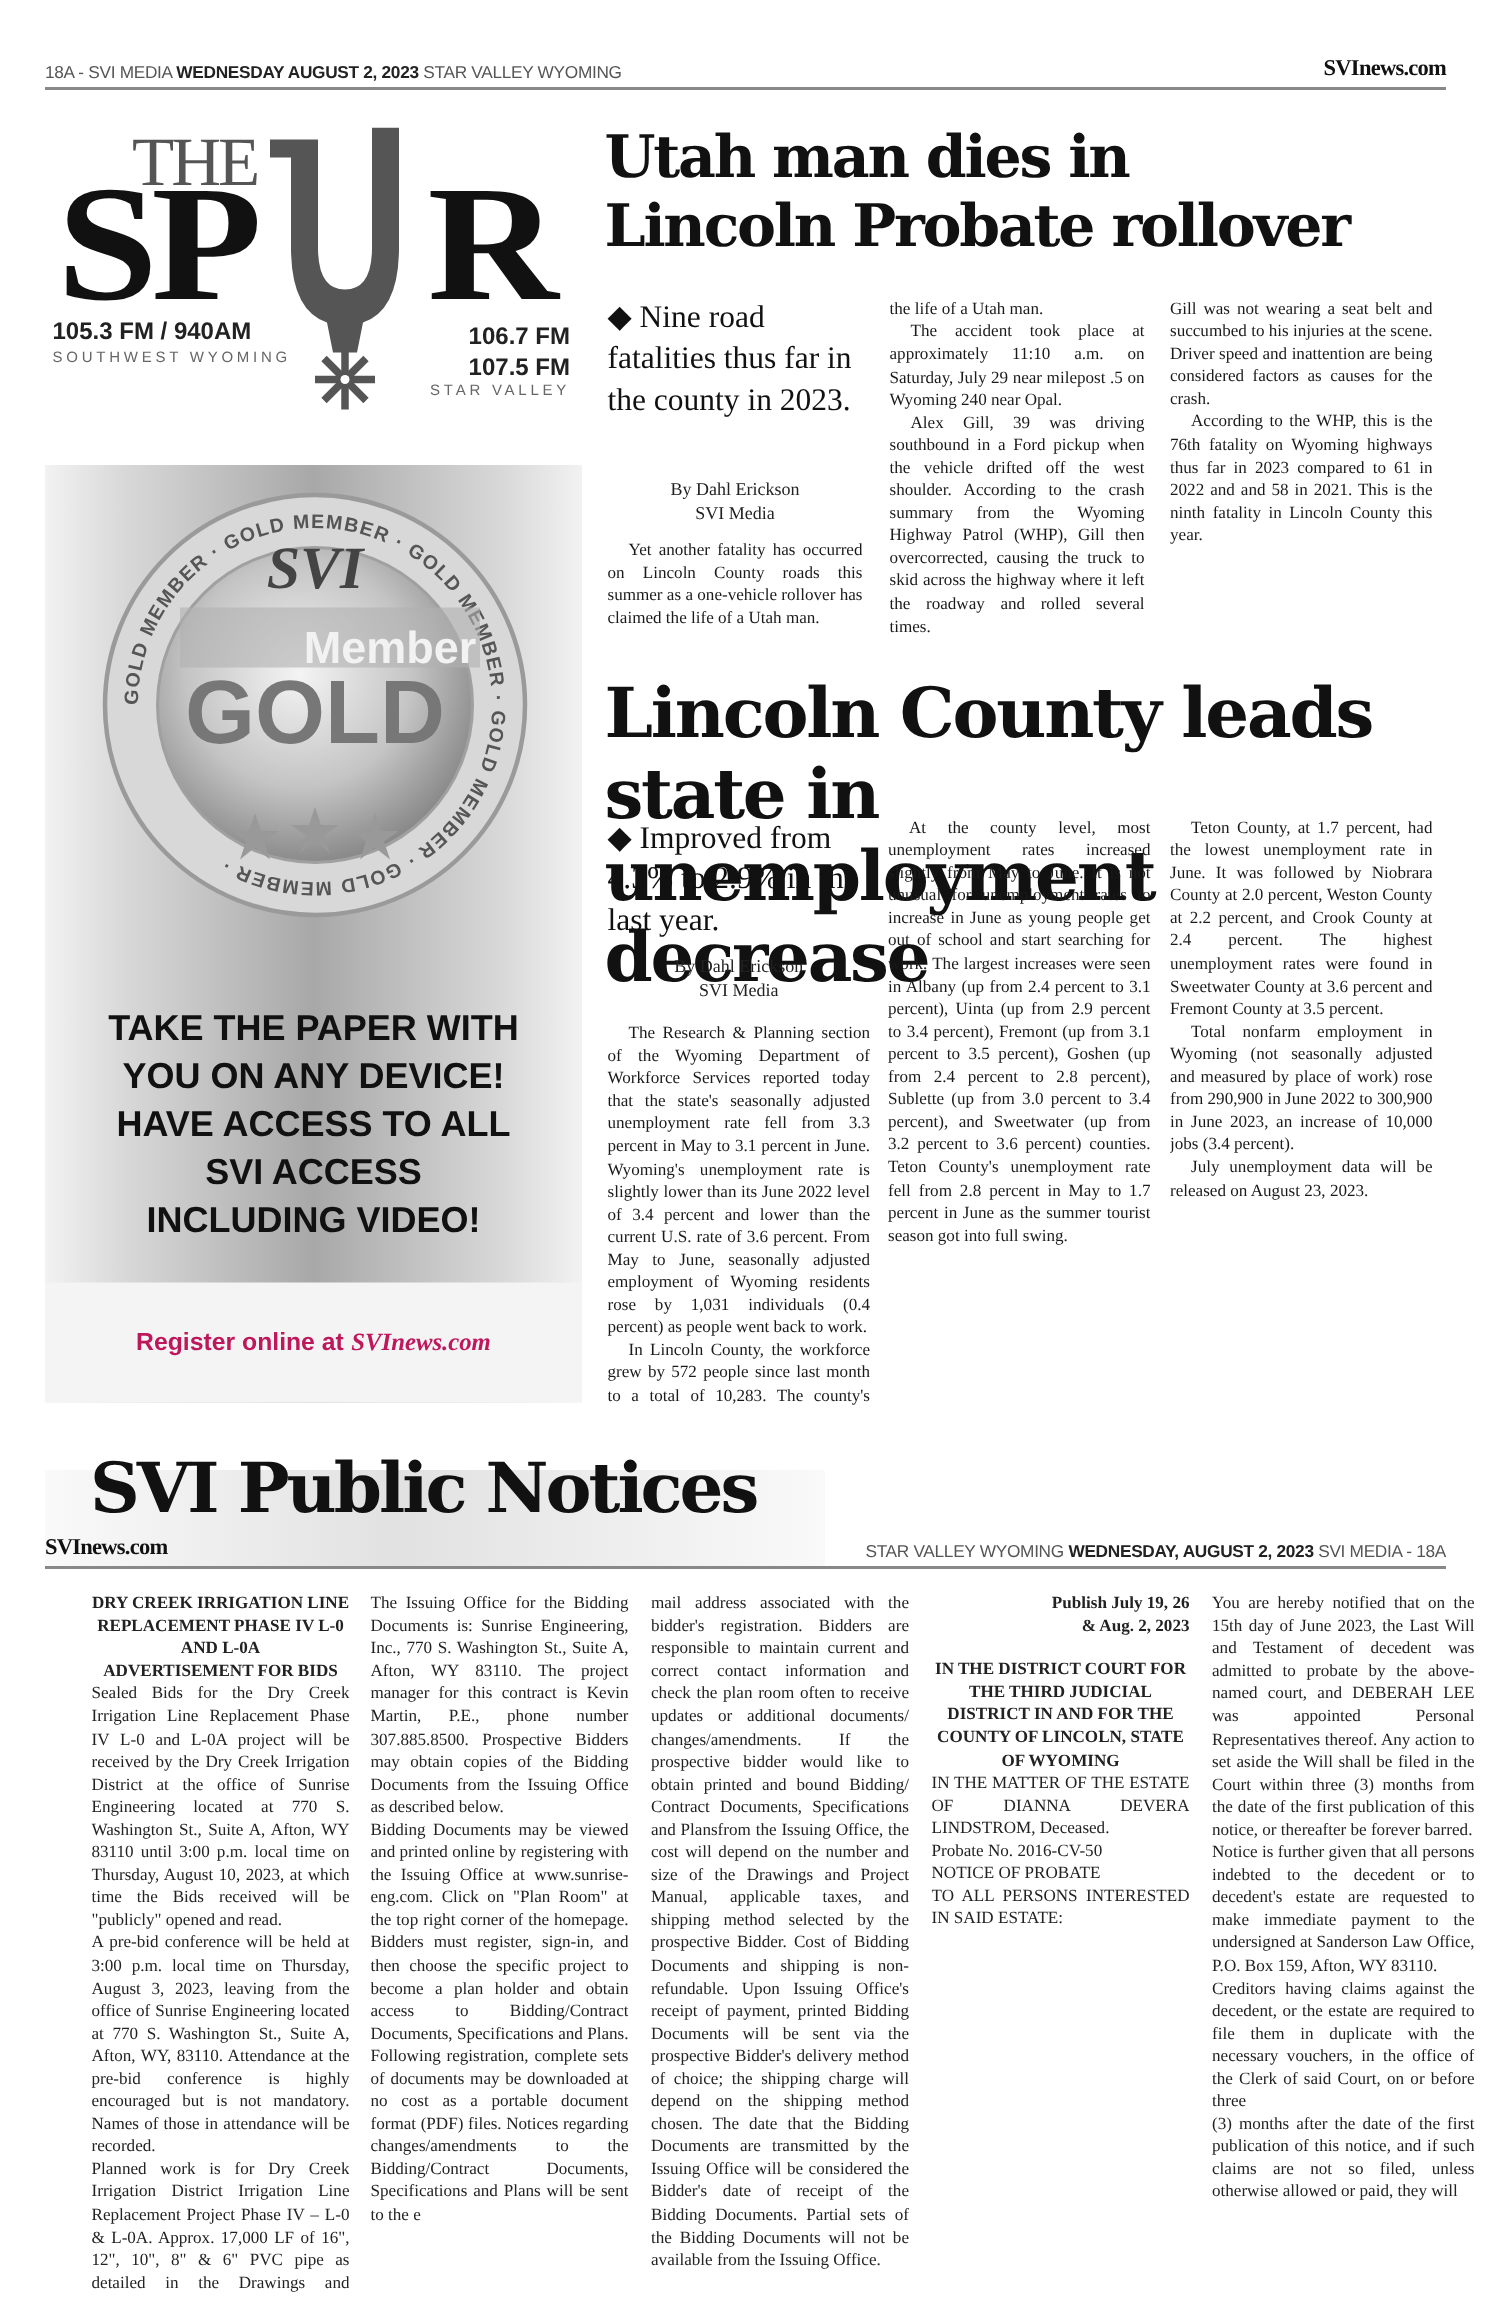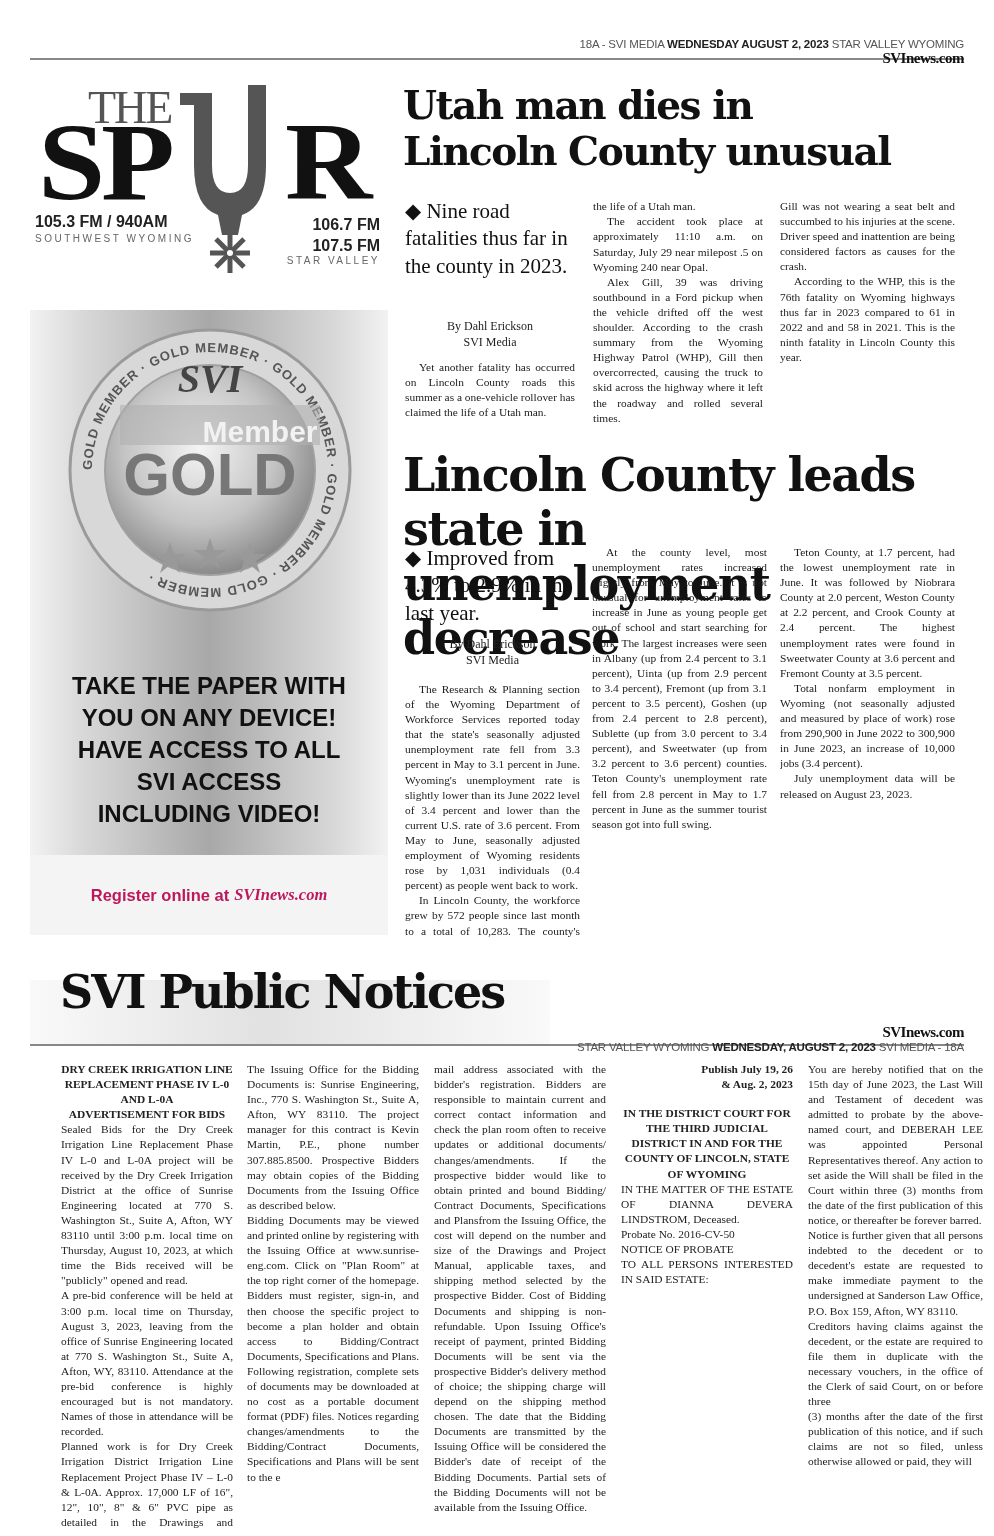--- a/index.html
+++ b/index.html
@@ -1,19 +1,19 @@
 <!DOCTYPE html>
 <html><head>
 <meta charset="utf-8">
 <style>
   html, body { margin: 0; padding: 0; background: #fff; }
   body { width: 994px; height: 1536px; position: relative; overflow: hidden; color: #1a1a1a; font-family: "Liberation Serif", serif; }
 
   
-  .folio { position: absolute; left: 30px; right: 30px; height: 22px; border-bottom: 2px solid #888; font-family: "Liberation Sans", sans-serif; font-size: 11.5px; display: flex; align-items: flex-end; justify-content: space-between; padding-bottom: 3px; box-sizing: border-box; letter-spacing: -0.2px; flex-direction: column; }
+  .folio { position: absolute; left: 30px; right: 30px; height: 22px; border-bottom: 2px solid #888; font-family: "Liberation Sans", sans-serif; font-size: 11.5px; display: flex; align-items: flex-end; justify-content: space-between; padding-bottom: 3px; box-sizing: border-box; letter-spacing: -0.2px; }
   .folio .light { color: #555; }
   .folio .bold { font-weight: bold; color: #222; }
   .folio .site { font-family: "Liberation Serif", serif; font-weight: bold; font-size: 15px; color: #111; letter-spacing: -0.5px; }
 
   
   .spur { position: absolute; left: 30px; top: 85px; width: 355px; height: 190px; }
   .spur .the { position: absolute; left: 58px; top: 0; font-family: "Liberation Serif", serif; font-size: 46px; color: #555; letter-spacing: -2px; line-height: 1; }
   .spur .sp { position: absolute; left: 8px; top: 22px; font-family: "Liberation Serif", serif; font-size: 110px; color: #111; line-height: 1; letter-spacing: -4px; font-weight: bold; transform: scaleX(1.1); transform-origin: left; }
   .spur .r { position: absolute; left: 255px; top: 22px; font-family: "Liberation Serif", serif; font-size: 110px; color: #111; line-height: 1; font-weight: bold; transform: scaleX(1.1); transform-origin: left; }
   .spur .freq1 { position: absolute; left: 5px; top: 128px; font-family: "Liberation Sans", sans-serif; font-size: 16px; font-weight: bold; color: #222; }
@@ -113,21 +113,21 @@
     <div>INCLUDING VIDEO!</div>
   </div>
   <div class="register">
     <span>Register online at</span>
     <span class="svi">SVInews.com</span>
   </div>
 </div>
 
 <div class="headline" style="left:403px; top:82px; font-size:39px;">
   <div>Utah man dies in</div>
-  <div>Lincoln County unusual</div>
+  <div>Lincoln Probate rollover</div>
 </div>
 <div class="deck" style="left:405px; top:198px; width:170px;">◆ Nine road fatalities thus far in the county in 2023.</div>
 <div class="byline" style="left:405px; top:318px; width:170px;">
   <div>By Dahl Erickson</div>
   <div>SVI Media</div>
 </div>
 <div class="col" style="left:405px; top:360px; width:170px; height:60px; overflow:hidden;">
   <p>Yet another fatality has occurred on Lincoln County roads this summer as a one-vehicle rollover has claimed the life of a Utah man.</p>
 </div>
 <div class="col" style="left:593px; top:199px; width:170px; height:240px; overflow:hidden;">

